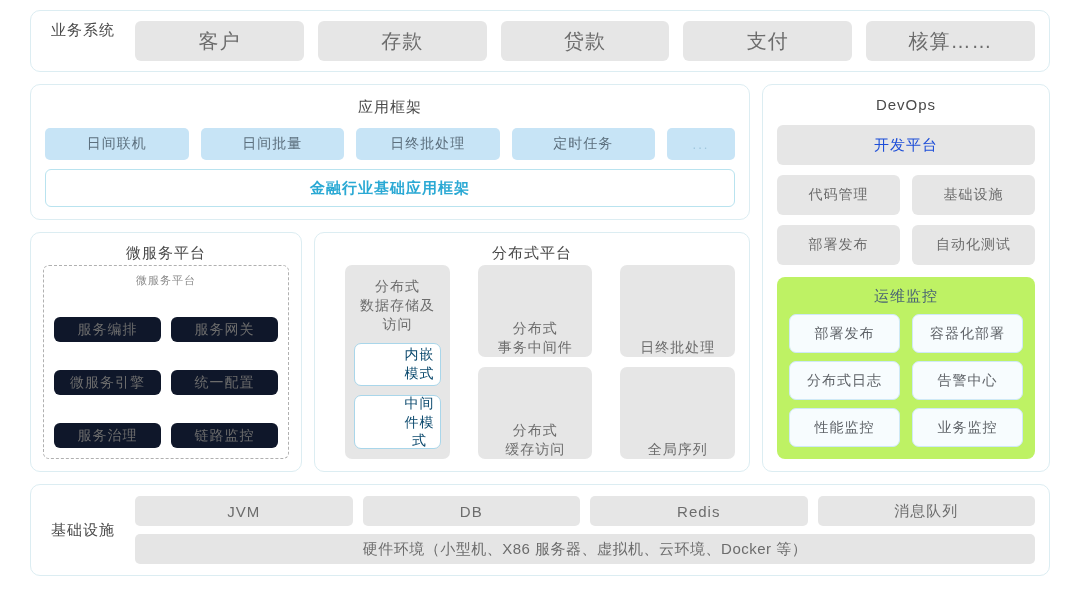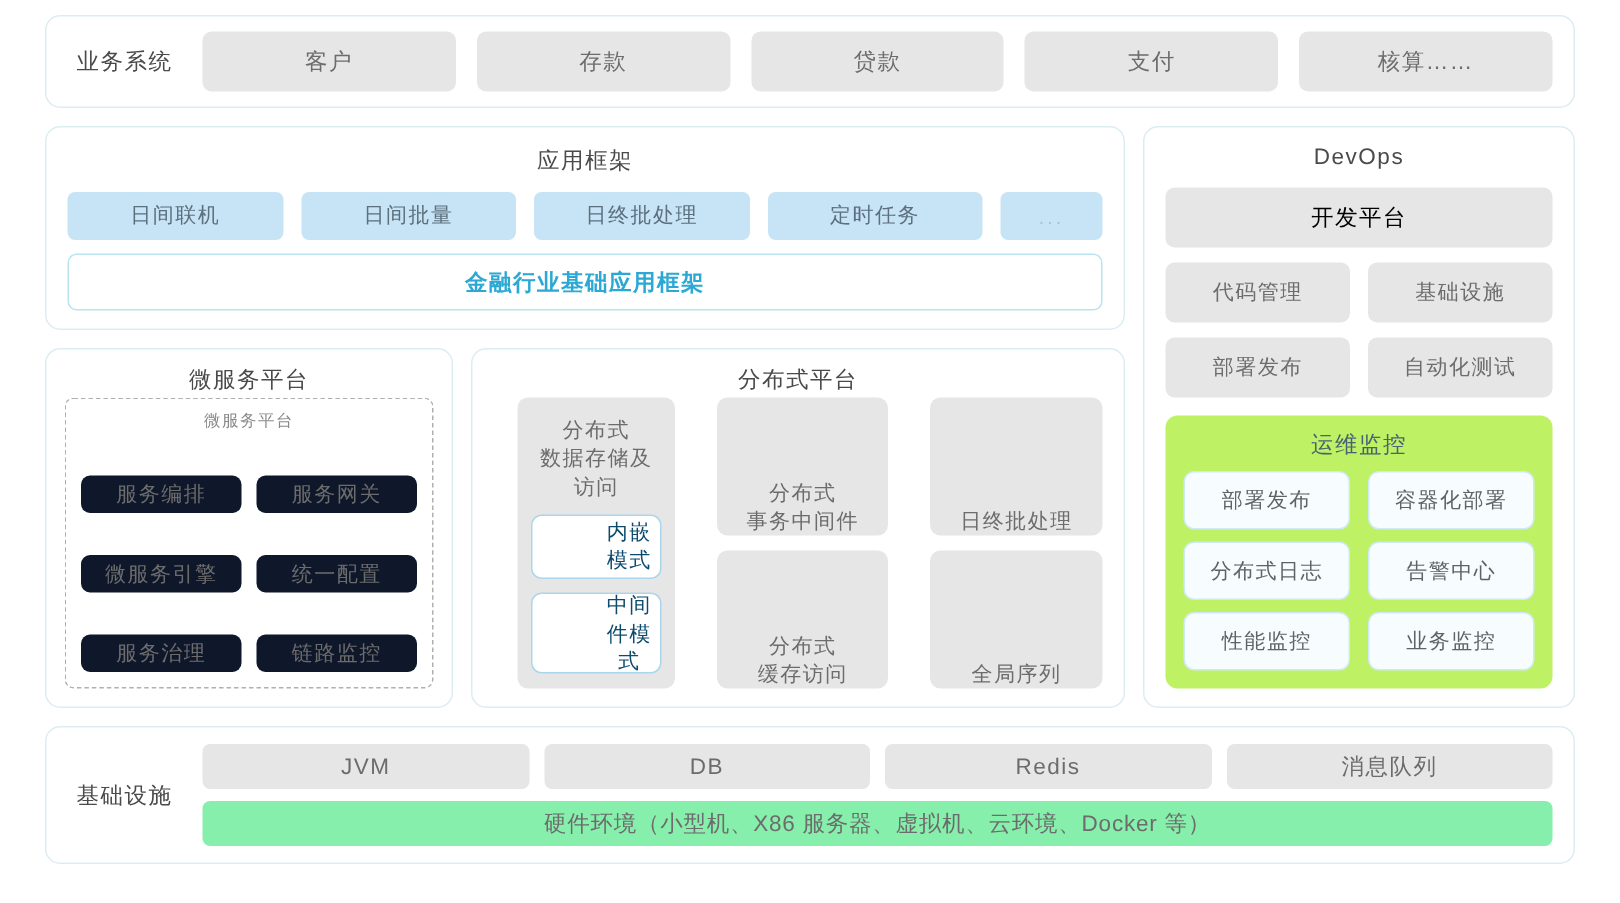--- a/index.html
+++ b/index.html
@@ -31,21 +31,21 @@
   .panel {
     border: 1px solid #dcedf2;
     border-radius: 10px;
     background: #ffffff;
     box-sizing: border-box;
   }
 
   
   .business-row {
     display: flex;
-    align-items: center;
+    align-items: flex-start;
     padding: 10px 14px;
     gap: 14px;
     height: 62px;
   }
   .row-label {
     flex: 0 0 auto;
     width: 76px;
     text-align: center;
     font-size: 15px;
     color: #4a4a4a;
@@ -57,21 +57,21 @@
     gap: 14px;
   }
   .gray-tag {
     flex: 1 1 0;
     background: #e6e6e6;
     border-radius: 6px;
     height: 40px;
     display: flex;
     align-items: center;
     justify-content: center;
-    font-size: 15px;
+    font-size: 20px;
     color: #6c6c6c;
     letter-spacing: 1px;
   }
 
   
   .middle {
     display: flex;
     gap: 12px;
     height: 388px;
   }
@@ -258,21 +258,21 @@
     gap: 10px;
   }
   .devops-wide {
     background: #e6e6e6;
     border-radius: 6px;
     height: 40px;
     display: flex;
     align-items: center;
     justify-content: center;
     font-size: 15px;
-    color: #000000;
+    color: #1d4ed8;
     letter-spacing: 1px;
   }
   .devops-pair {
     display: flex;
     gap: 12px;
   }
   .devops-cell {
     flex: 1 1 0;
     background: #e6e6e6;
     border-radius: 6px;
@@ -346,21 +346,21 @@
     border-radius: 5px;
     height: 30px;
     display: flex;
     align-items: center;
     justify-content: center;
     font-size: 15px;
     color: #6c6c6c;
     letter-spacing: 1px;
   }
   .infra-wide {
-    background: #86efac;
+    background: #e5e5e5;
     border-radius: 5px;
     height: 30px;
     display: flex;
     align-items: center;
     justify-content: center;
     font-size: 15px;
     color: #6c6c6c;
     letter-spacing: 0.5px;
   }
 </style>

